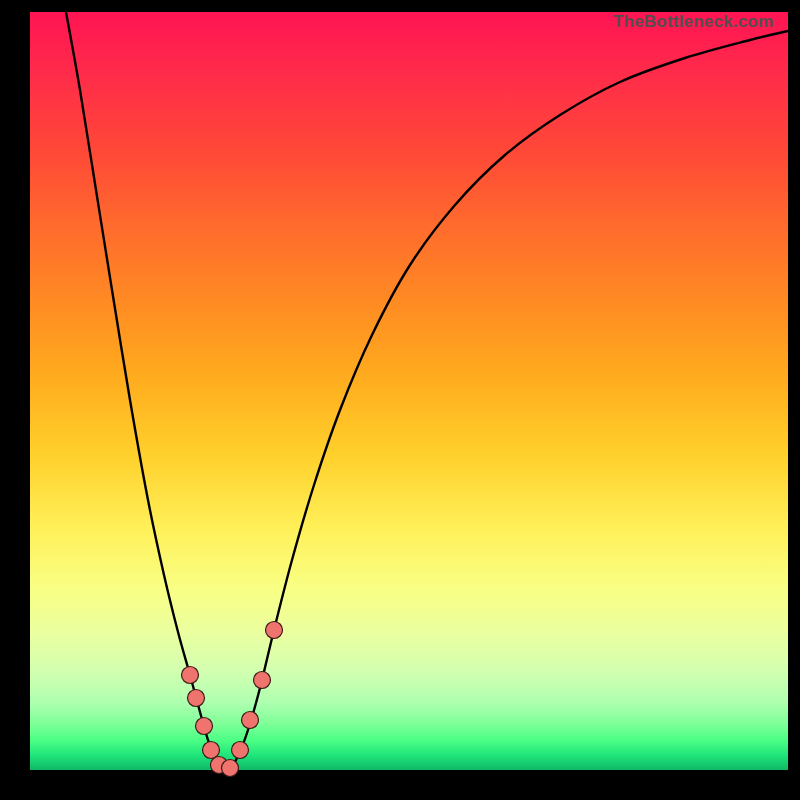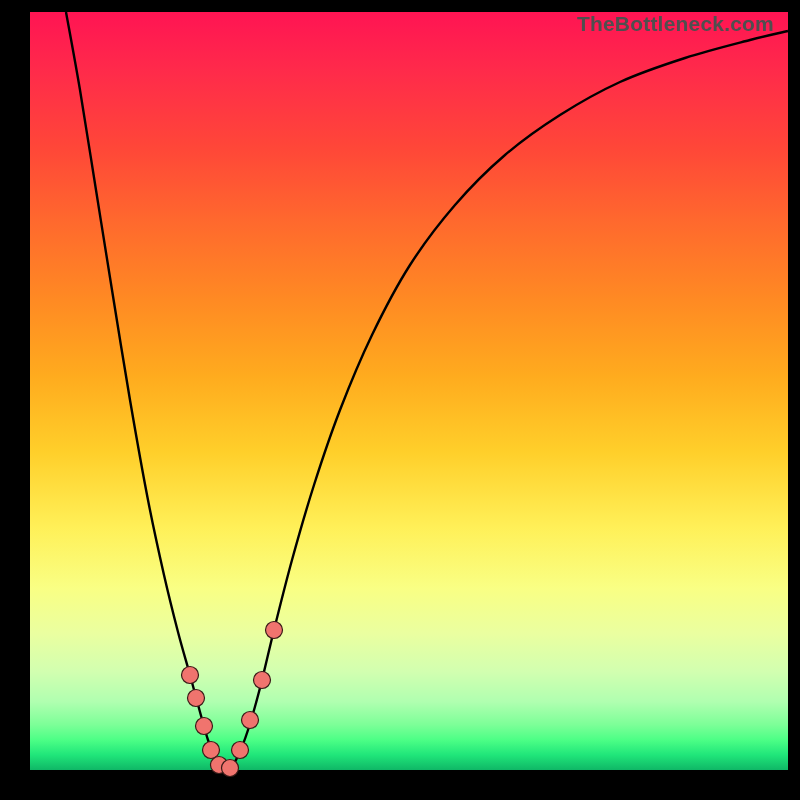--- a/index.html
+++ b/index.html
@@ -41,21 +41,21 @@
       #4dff86 96%,
       #20e67a 98%,
       #0fb766 100%
     );
   }
   .attribution {
     position: absolute;
     top: 0px;
     right: 14px;
     color: #4f4f4f;
-    font-size: 21px;
+    font-size: 17px;
     font-weight: 600;
     letter-spacing: 0.2px;
     user-select: none;
   }
   svg.curve {
     position: absolute;
     left: 0;
     top: 0;
     width: 758px;
     height: 758px;

